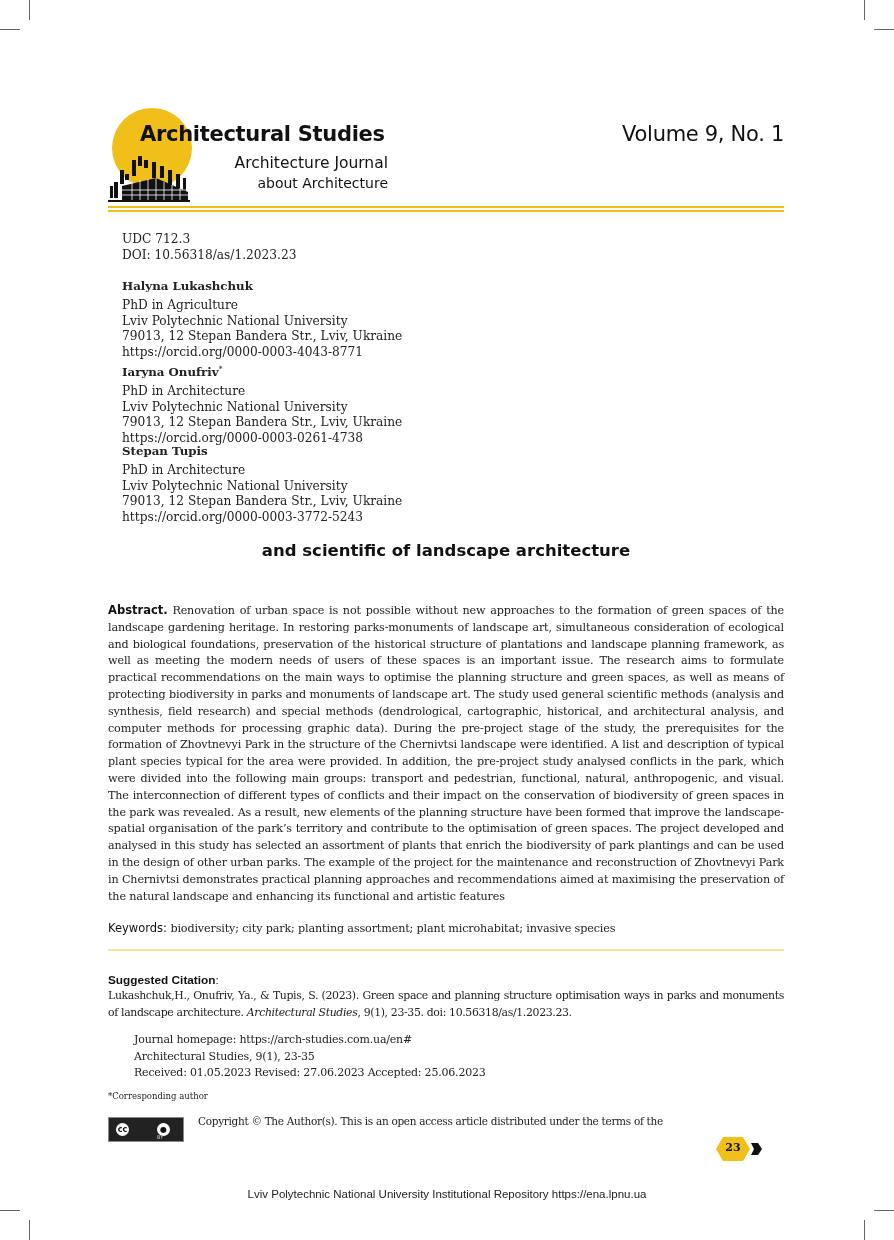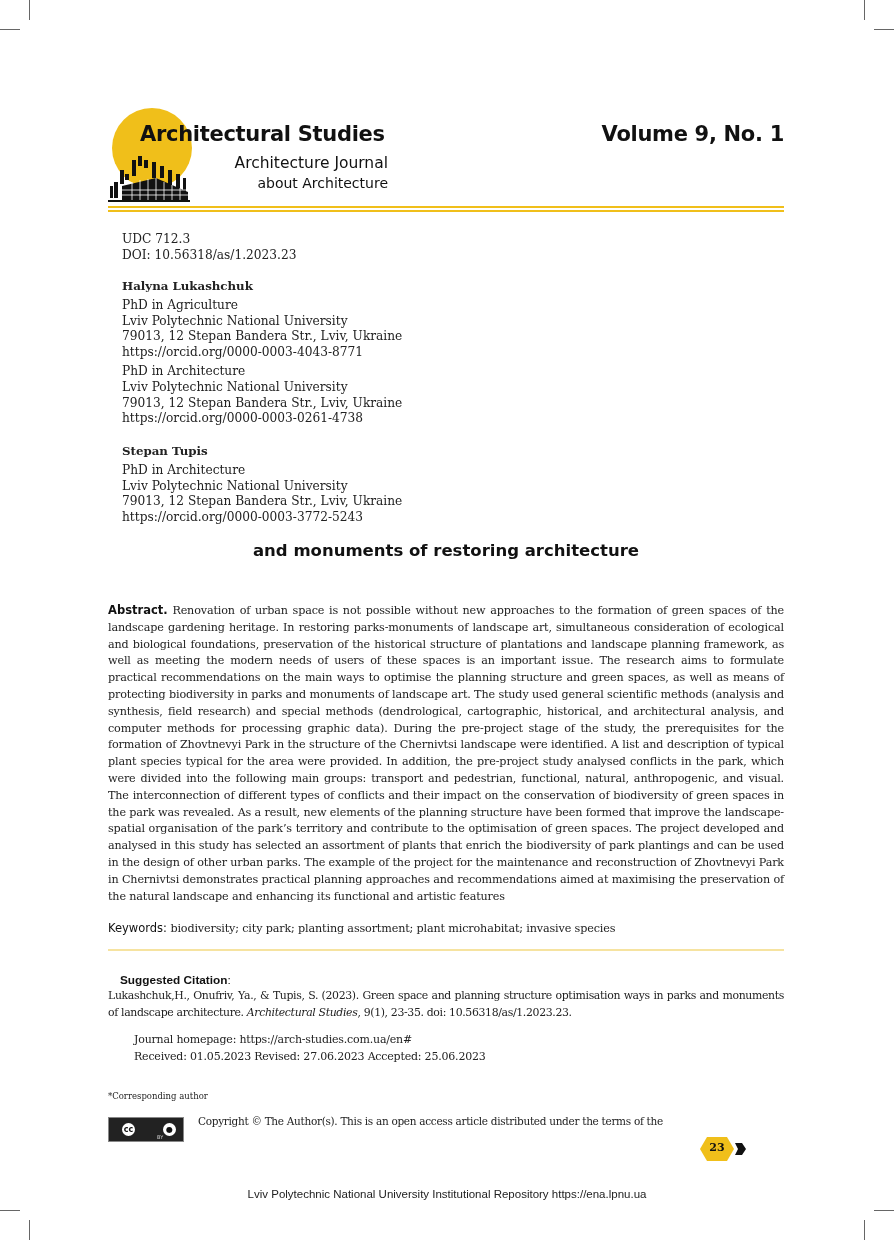--- a/index.html
+++ b/index.html
@@ -10,53 +10,53 @@
   .cv { width: 1px; height: 20px; }
   .ch { width: 20px; height: 1px; }
 
   
   .logo { position: absolute; left: 108px; top: 108px; width: 290px; height: 95px; }
   .logo-sun { position: absolute; left: 4px; top: 0px; width: 80px; height: 80px; border-radius: 50%; background: #f0bf1a; }
   .logo-title { position: absolute; left: 32px; top: 14px; font-family: "DejaVu Sans", sans-serif; font-weight: bold; font-size: 21px; color: #111; letter-spacing: -0.3px; white-space: nowrap; }
   .logo-sub1 { position: absolute; right: 10px; top: 46px; font-family: "DejaVu Sans", sans-serif; font-size: 15.5px; color: #111; white-space: nowrap; }
   .logo-sub2 { position: absolute; right: 10px; top: 67px; font-family: "DejaVu Sans", sans-serif; font-size: 14px; color: #111; white-space: nowrap; }
   .logo-building { position: absolute; left: 0; top: 44px; }
-  .volume { position: absolute; right: 110px; top: 122px; font-family: "DejaVu Sans", sans-serif; font-weight: bold; font-size: 21px; color: #111; letter-spacing: -0.3px; }
+  .volume { position: absolute; right: 110px; top: 122px; font-family: "DejaVu Sans", sans-serif; font-weight: normal; font-size: 21px; color: #111; letter-spacing: -0.3px; }
   .hr-double { position: absolute; left: 108px; width: 676px; height: 2px; background: #f0bf1a; }
 
   
   .block { position: absolute; left: 108px; font-family: "DejaVu Serif", serif; font-size: 12.2px; line-height: 15.8px; color: #222; }
   .block div { white-space: nowrap; margin-left: 14px; }
   .author-name { font-weight: bold; font-size: 11.8px; }
   .sup { font-size: 7px; vertical-align: super; }
 
   .title { position: absolute; left: 108px; width: 676px; top: 540px; text-align: center; font-family: "DejaVu Sans", sans-serif; font-weight: bold; font-size: 16.5px; line-height: 22px; color: #111; }
 
   .abstract { position: absolute; left: 108px; width: 676px; top: 602px; font-family: "DejaVu Serif", serif; font-size: 11.2px; line-height: 16.8px; text-align: justify; color: #222; letter-spacing: -0.15px; }
   .abstract .lbl { font-family: "DejaVu Sans", sans-serif; font-weight: bold; font-size: 11.5px; color: #111; letter-spacing: 0; }
 
   .keywords { position: absolute; left: 108px; top: 921px; font-family: "DejaVu Serif", serif; font-size: 11.2px; color: #222; white-space: nowrap; letter-spacing: -0.15px; }
   .keywords .lbl { font-family: "DejaVu Sans", sans-serif; font-weight: normal; font-size: 11.5px; color: #111; letter-spacing: 0; }
   .hr-light { position: absolute; left: 108px; width: 676px; top: 949px; height: 2px; background: #f6e3a0; }
 
-  .cit-label { position: absolute; left: 108px; top: 973px; font-family: "Liberation Sans", sans-serif; font-weight: bold; font-size: 11.8px; color: #111; margin-left: 12px; }
+  .cit-label { position: absolute; left: 108px; top: 973px; font-family: "Liberation Sans", sans-serif; font-weight: bold; font-size: 11.8px; color: #111; }
   .cit-label span.colon { font-weight: normal; }
   .cit-text { position: absolute; left: 108px; width: 676px; top: 988px; font-family: "DejaVu Serif", serif; font-size: 10.9px; line-height: 16.5px; color: #222; text-align: justify; letter-spacing: -0.35px; }
 
   .info { position: absolute; left: 108px; top: 1032px; font-family: "DejaVu Serif", serif; font-size: 11px; line-height: 16.5px; color: #222; letter-spacing: -0.2px; }
   .info div { white-space: nowrap; margin-left: 26px; }
   .corr { position: absolute; left: 108px; top: 1091px; font-family: "DejaVu Serif", serif; font-size: 8.5px; color: #222; }
 
   .cc-badge { position: absolute; left: 108px; top: 1117px; width: 76px; height: 25px; background: #222; border: 1px solid #888; box-sizing: border-box; }
-  .cc-circle { position: absolute; top: 3px; width: 17px; height: 17px; border-radius: 50%; background: #fff; border: 2px solid #222; box-sizing: border-box; text-align: center; font-family: "DejaVu Sans", sans-serif; font-weight: bold; font-size: 8px; line-height: 13px; color: #111; margin-left: 6px; }
+  .cc-circle { position: absolute; top: 3px; width: 17px; height: 17px; border-radius: 50%; background: #fff; border: 2px solid #222; box-sizing: border-box; text-align: center; font-family: "DejaVu Sans", sans-serif; font-weight: bold; font-size: 8px; line-height: 13px; color: #111; }
   .cc-by { position: absolute; left: 48px; bottom: 1px; font-family: "DejaVu Sans", sans-serif; font-size: 5px; color: #ccc; }
   .copyright { position: absolute; left: 198px; top: 1113px; font-family: "DejaVu Serif", serif; font-size: 10.5px; line-height: 17px; color: #222; letter-spacing: -0.3px; }
   .copyright div { white-space: nowrap; }
 
-  .page-num { position: absolute; left: 700px; top: 1137px; width: 34px; height: 36px; }
+  .page-num { position: absolute; left: 716px; top: 1137px; width: 34px; height: 36px; }
   .page-num-text { position: absolute; left: 0; width: 34px; top: 4px; text-align: center; font-family: "DejaVu Serif", serif; font-weight: bold; font-size: 11px; color: #111; }
 
   .footer { position: absolute; left: 0; width: 894px; top: 1188px; text-align: center; font-family: "Liberation Sans", sans-serif; font-size: 11.5px; color: #222; }
 </style>
 </head>
 <body>
 
 <div class="crop cv" style="left:29px; top:0;"></div>
 <div class="crop ch" style="left:0; top:29px;"></div>
 <div class="crop cv" style="left:864px; top:0;"></div>
@@ -112,49 +112,51 @@
 
 <div class="block" style="top:279px;">
   <div class="author-name">Halyna Lukashchuk</div>
   <div style="height:3px"></div>
   <div>PhD in Agriculture</div>
   <div>Lviv Polytechnic National University</div>
   <div>79013, 12 Stepan Bandera Str., Lviv, Ukraine</div>
   <div>https://orcid.org/0000-0003-4043-8771</div>
 </div>
 <div class="block" style="top:361px;">
+  <div class="author-name"><span>Iaryna Onufriv</span><span class="sup">*</span></div>
   <div style="height:3px"></div>
   <div>PhD in Architecture</div>
   <div>Lviv Polytechnic National University</div>
   <div>79013, 12 Stepan Bandera Str., Lviv, Ukraine</div>
   <div>https://orcid.org/0000-0003-0261-4738</div>
 </div>
 <div class="block" style="top:444px;">
   <div class="author-name">Stepan Tupis</div>
   <div style="height:3px"></div>
   <div>PhD in Architecture</div>
   <div>Lviv Polytechnic National University</div>
   <div>79013, 12 Stepan Bandera Str., Lviv, Ukraine</div>
   <div>https://orcid.org/0000-0003-3772-5243</div>
 </div>
 
 <div class="title">
-  <div>and monuments of restoring architecture</div>
+  <div>and scientific of landscape architecture</div>
 </div>
 
 <div class="abstract"><span class="lbl">Abstract.</span> <span>Renovation of urban space is not possible without new approaches to the formation of green spaces of the landscape gardening heritage. In restoring parks-monuments of landscape art, simultaneous consideration of ecological and biological foundations, preservation of the historical structure of plantations and landscape planning framework, as well as meeting the modern needs of users of these spaces is an important issue. The research aims to formulate practical recommendations on the main ways to optimise the planning structure and green spaces, as well as means of protecting biodiversity in parks and monuments of landscape art. The study used general scientific methods (analysis and synthesis, field research) and special methods (dendrological, cartographic, historical, and architectural analysis, and computer methods for processing graphic data). During the pre-project stage of the study, the prerequisites for the formation of Zhovtnevyi Park in the structure of the Chernivtsi landscape were identified. A list and description of typical plant species typical for the area were provided. In addition, the pre-project study analysed conflicts in the park, which were divided into the following main groups: transport and pedestrian, functional, natural, anthropogenic, and visual. The interconnection of different types of conflicts and their impact on the conservation of biodiversity of green spaces in the park was revealed. As a result, new elements of the planning structure have been formed that improve the landscape-spatial organisation of the park’s territory and contribute to the optimisation of green spaces. The project developed and analysed in this study has selected an assortment of plants that enrich the biodiversity of park plantings and can be used in the design of other urban parks. The example of the project for the maintenance and reconstruction of Zhovtnevyi Park in Chernivtsi demonstrates practical planning approaches and recommendations aimed at maximising the preservation of the natural landscape and enhancing its functional and artistic features</span></div>
 
 <div class="keywords"><span class="lbl">Keywords:</span> <span>biodiversity; city park; planting assortment; plant microhabitat; invasive species</span></div>
 <div class="hr-light"></div>
 
 <div class="cit-label"><span>Suggested Citation</span><span class="colon">:</span></div>
 <div class="cit-text"><span>Lukashchuk,H., Onufriv, Ya., &amp; Tupis, S. (2023). Green space and planning structure optimisation ways in parks and monuments of landscape architecture. </span><i>Architectural Studies</i><span>, 9(1), 23-35. doi: 10.56318/as/1.2023.23.</span></div>
 
 <div class="info">
   <div>Journal homepage: https://arch-studies.com.ua/en#</div>
+  <div>Architectural Studies, 9(1), 23-35</div>
   <div>Received: 01.05.2023 Revised: 27.06.2023 Accepted: 25.06.2023</div>
 </div>
 <div class="corr">*Corresponding author</div>
 
 <div class="cc-badge">
   <div class="cc-circle" style="left:5px;">cc</div>
   <div class="cc-circle" style="left:46px;">●</div>
   <div class="cc-by">BY</div>
 </div>
 <div class="copyright">

